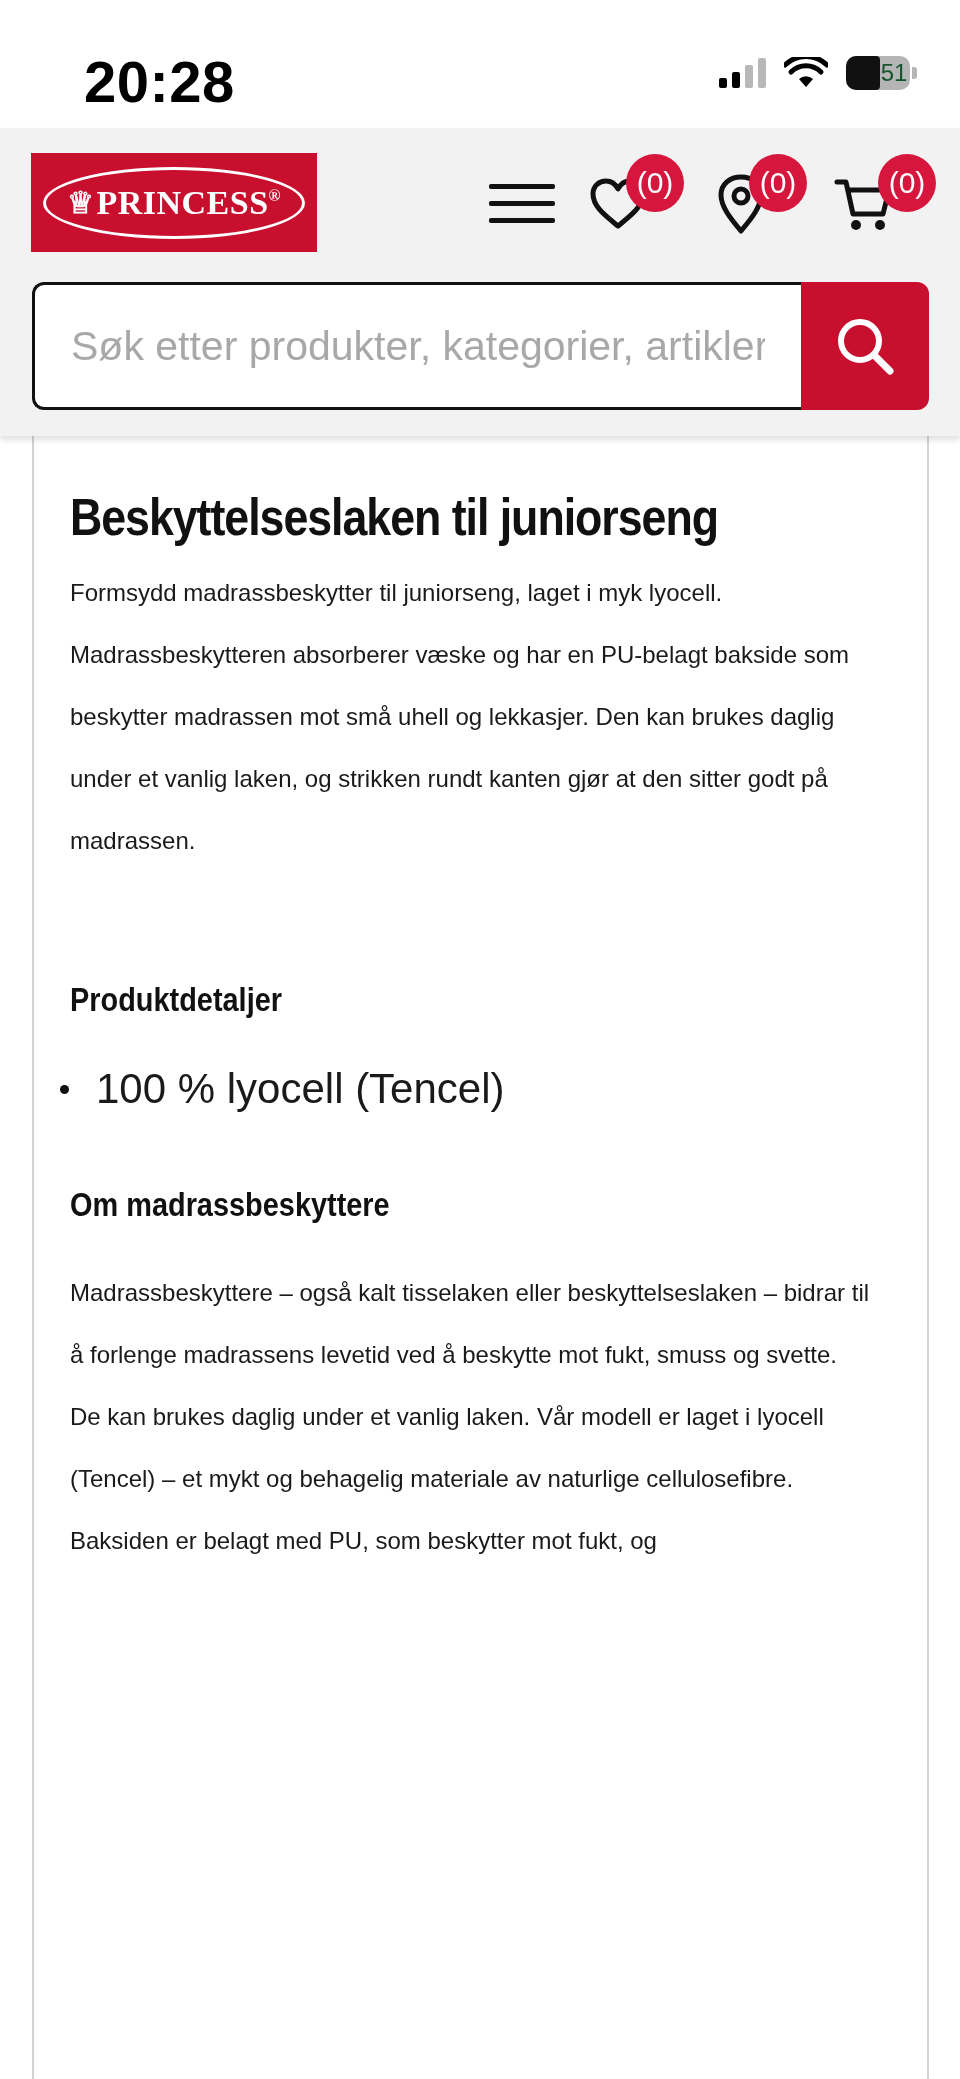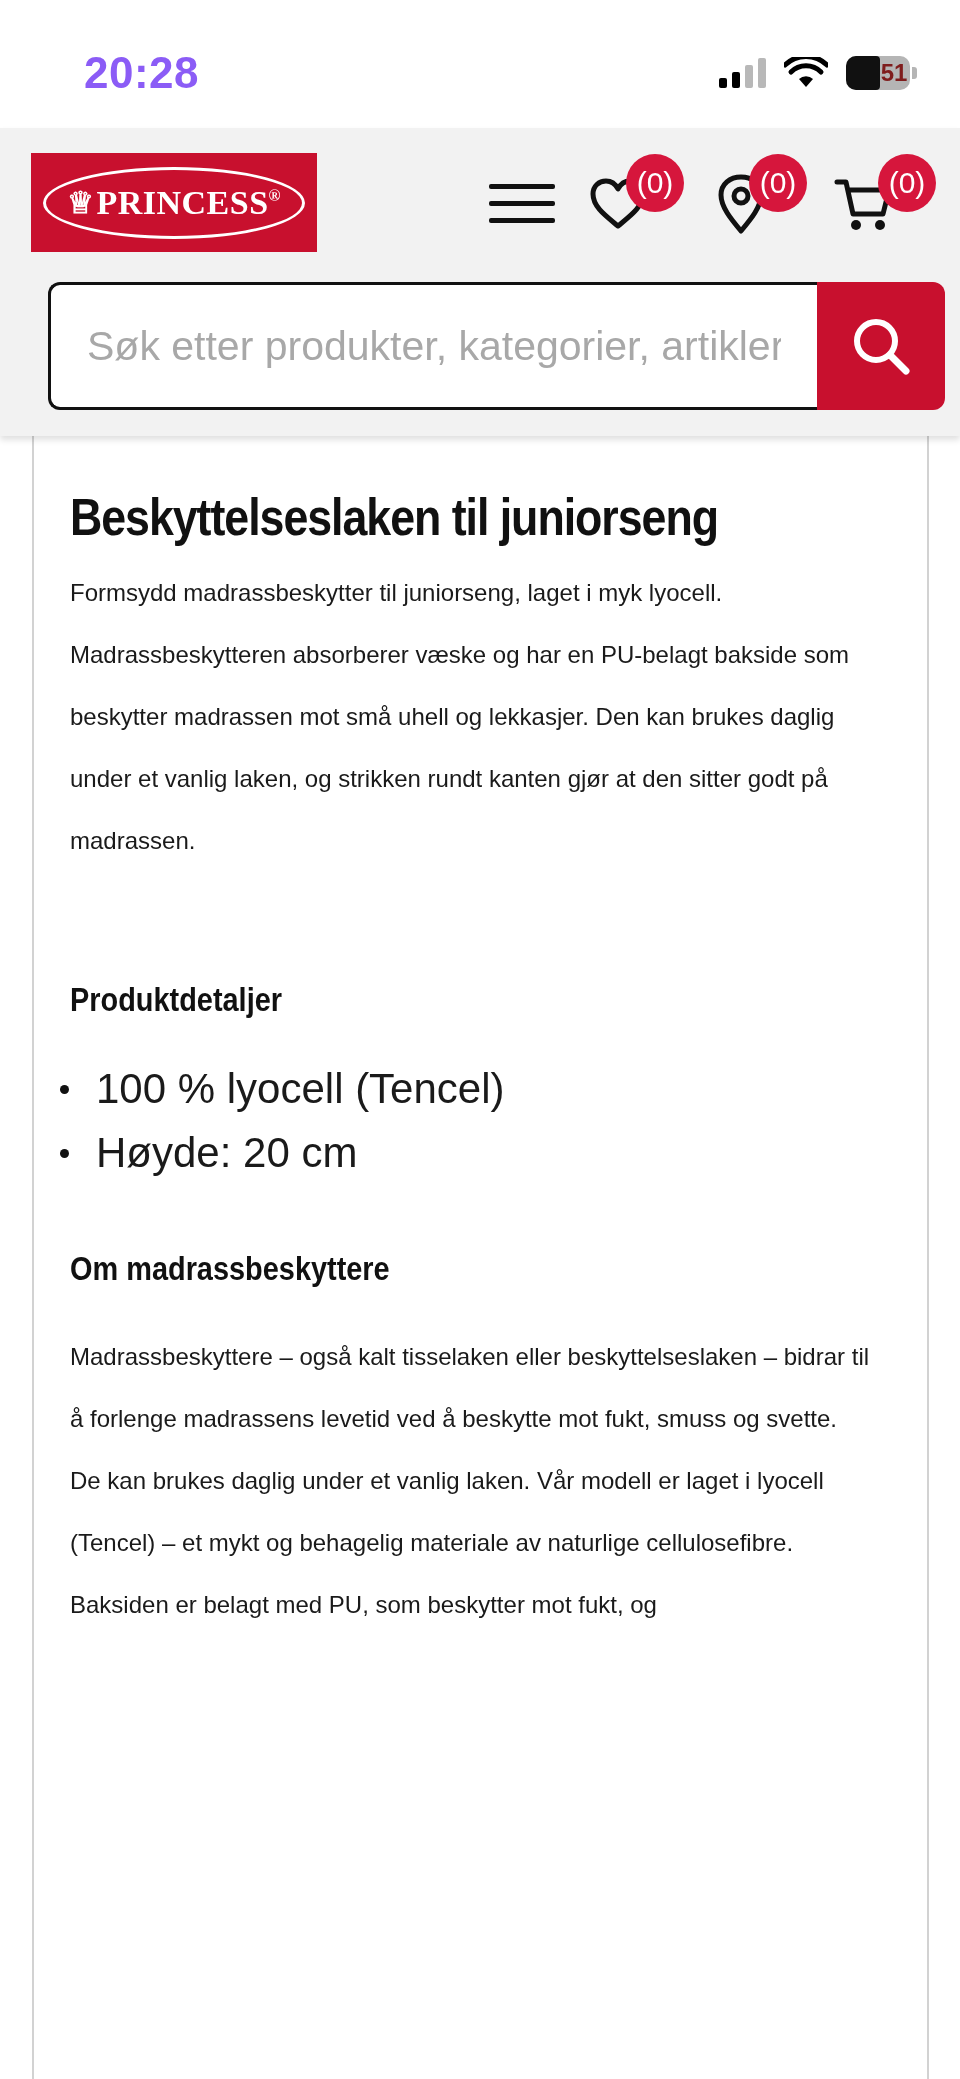--- a/index.html
+++ b/index.html
@@ -1,43 +1,43 @@
 <!DOCTYPE html>
 <html><head>
 <meta charset="utf-8">
 <style>
   * { box-sizing: border-box; margin: 0; padding: 0; }
   html, body { width: 960px; height: 2079px; overflow: hidden; background: #ffffff; }
   body { font-family: "Liberation Sans", sans-serif; color: #111; position: relative; }
 
   .status-bar { position: absolute; left: 0; top: 0; width: 960px; height: 128px; background: #ffffff; }
-  .status-time { position: absolute; left: 84px; top: 48px; font-size: 44px; font-weight: 700; letter-spacing: 0.5px; color: #8b5cf6; }
+  .status-time { position: absolute; left: 84px; top: 48px; font-size: 58px; font-weight: 700; letter-spacing: 0.5px; color: #000000; }
   .status-right { position: absolute; right: 50px; top: 56px; display: flex; align-items: center; gap: 18px; }
   .signal { display: flex; align-items: flex-end; gap: 5px; height: 30px; }
   .signal span { width: 8px; background: #000; border-radius: 2px; }
   .signal span.dim { background: #b8b8b8; }
   .battery { position: relative; width: 64px; height: 34px; border-radius: 10px; background: #b5b5b5; display: flex; align-items: center; }
   .battery .fill { position: absolute; left: 0; top: 0; bottom: 0; width: 34px; background: #111; border-radius: 10px 4px 4px 10px; }
-  .battery .num { position: relative; width: 100%; text-align: center; font-size: 24px; font-weight: 700; color: #7f1d1d; margin-left: 32px; }
+  .battery .num { position: relative; width: 100%; text-align: center; font-size: 24px; font-weight: 400; color: #14532d; margin-left: 32px; }
   .battery .tip { position: absolute; right: -7px; top: 11px; width: 5px; height: 12px; background: #b5b5b5; border-radius: 0 3px 3px 0; }
 
   .site-header { position: absolute; left: 0; top: 128px; width: 960px; height: 308px; background: #f2f2f2; box-shadow: 0 4px 6px rgba(0,0,0,0.12); z-index: 2; }
   .logo { position: absolute; left: 31px; top: 25px; width: 286px; height: 99px; background: #c8102e; display: flex; align-items: center; justify-content: center; }
   .logo-oval { width: 262px; height: 72px; border: 3px solid #fff; border-radius: 50%; display: flex; align-items: center; justify-content: center; color: #fff; font-family: "Liberation Serif", serif; font-size: 34px; font-weight: 700; letter-spacing: 0.5px; }
   .logo-oval .crown { font-size: 30px; margin-right: 2px; }
 
   .hdr-icon { position: absolute; top: 40px; width: 72px; height: 72px; display: flex; align-items: center; justify-content: center; cursor: pointer; }
   .menu-icon { left: 486px; }
   .wish-icon { left: 582px; }
   .loc-icon { left: 705px; }
   .cart-icon { left: 828px; }
   .badge { position: absolute; top: -14px; right: -30px; min-width: 58px; height: 58px; border-radius: 50%; background: #d6163c; color: #fff; font-size: 30px; display: flex; align-items: center; justify-content: center; }
   .cart-icon .badge { right: -36px; }
 
-  .search-wrap { position: absolute; left: 32px; top: 154px; width: 897px; height: 128px; display: flex; margin-left: 16px; }
+  .search-wrap { position: absolute; left: 32px; top: 154px; width: 897px; height: 128px; display: flex; }
   .search-input { flex: 1; height: 128px; border: 3px solid #111; border-right: none; border-radius: 12px 0 0 12px; background: #fff; padding: 0 36px; font-size: 41px; color: #111; font-family: "Liberation Sans", sans-serif; outline: none; }
   .search-input::placeholder { color: #a8a8a8; }
   .search-btn { width: 128px; height: 128px; background: #c8102e; border: none; border-radius: 0 12px 12px 0; display: flex; align-items: center; justify-content: center; cursor: pointer; }
 
   .content-card { position: absolute; left: 32px; top: 436px; width: 897px; height: 1700px; border-left: 2px solid #d2d2d2; border-right: 2px solid #d2d2d2; background: #fff; }
   .content { position: absolute; left: 36px; top: 50px; width: 800px; }
   .title { font-size: 52px; font-weight: 700; letter-spacing: -1.2px; line-height: 1.2; color: #111; transform: scaleX(0.86); transform-origin: left; white-space: nowrap; }
   .para { font-size: 24px; line-height: 62px; color: #1a1a1a; margin-top: 14px; }
   .subhead { font-size: 34px; font-weight: 700; color: #111; transform: scaleX(0.85); transform-origin: left; white-space: nowrap; }
   .sub1 { margin-top: 108px; }
@@ -125,19 +125,18 @@
 </div>
 
 <div class="content-card">
   <div class="content">
     <h1 class="title">Beskyttelseslaken til juniorseng</h1>
     <p class="para">Formsydd madrassbeskytter til juniorseng, laget i myk lyocell. Madrassbeskytteren absorberer væske og har en PU-belagt bakside som beskytter madrassen mot små uhell og lekkasjer. Den kan brukes daglig under et vanlig laken, og strikken rundt kanten gjør at den sitter godt på madrassen.</p>
 
     <h3 class="subhead sub1">Produktdetaljer</h3>
     <ul class="bullets">
       <li>100 % lyocell (Tencel)</li>
-      <li>Høyde: 20 cm</li>
     </ul>
 
     <h3 class="subhead sub2">Om madrassbeskyttere</h3>
     <p class="para para2">Madrassbeskyttere – også kalt tisselaken eller beskyttelseslaken – bidrar til å forlenge madrassens levetid ved å beskytte mot fukt, smuss og svette. De kan brukes daglig under et vanlig laken. Vår modell er laget i lyocell (Tencel) – et mykt og behagelig materiale av naturlige cellulosefibre. Baksiden er belagt med PU, som beskytter mot fukt, og</p>
   </div>
 </div>
 
 </body></html>

